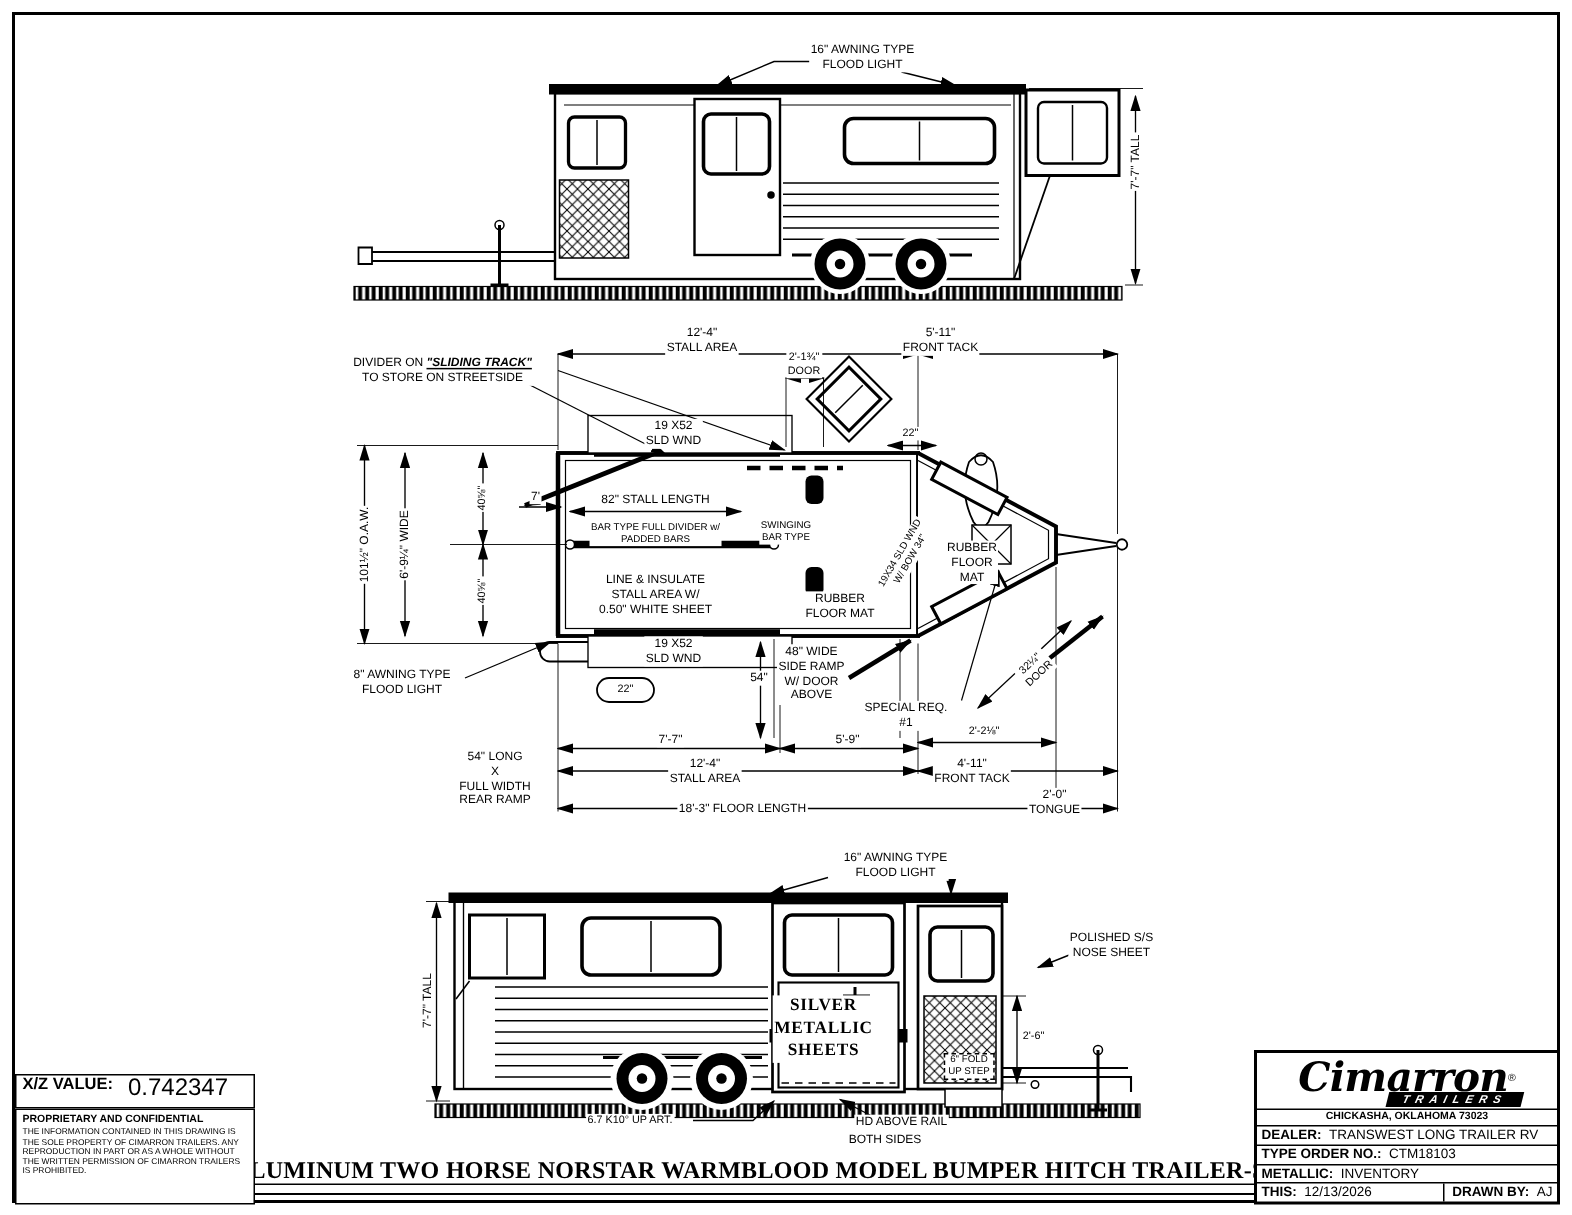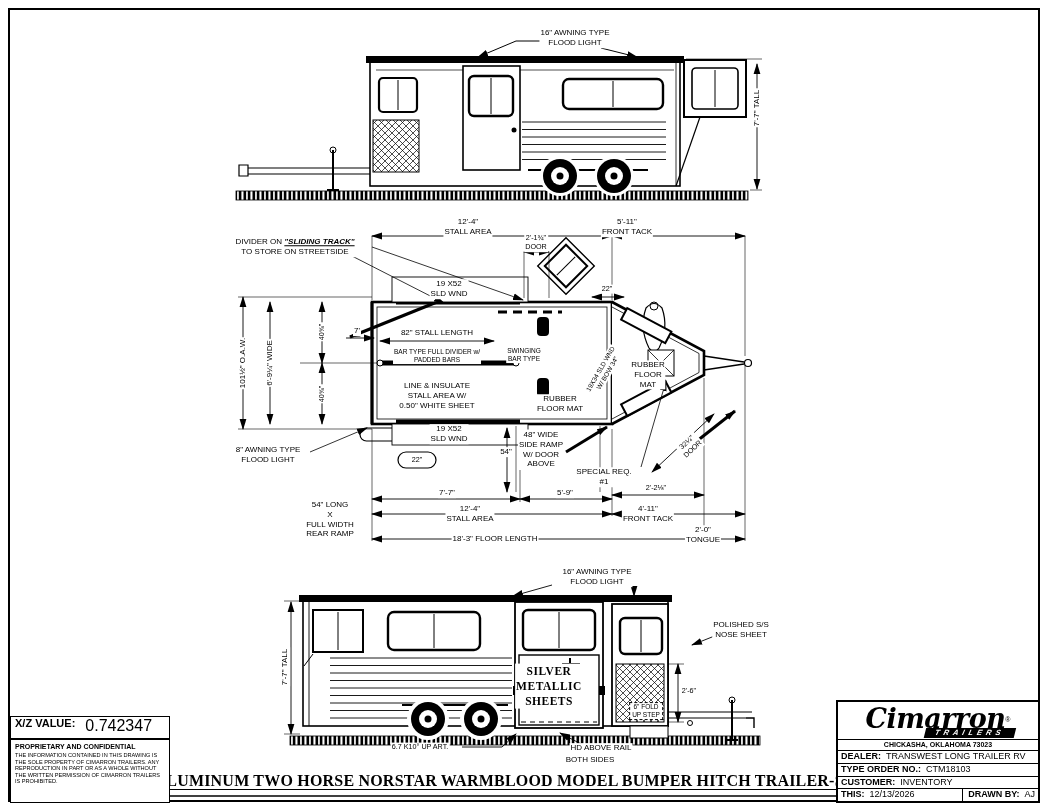--- a/index.html
+++ b/index.html
@@ -344,21 +344,21 @@
   <div class="tb-addr">CHICKASHA, OKLAHOMA 73023</div>
   <div class="tb-row">
     <span class="tb-l">DEALER:</span>
     <span class="tb-v">TRANSWEST LONG TRAILER RV</span>
   </div>
   <div class="tb-row">
     <span class="tb-l">TYPE ORDER NO.:</span>
     <span class="tb-v">CTM18103</span>
   </div>
   <div class="tb-row">
-    <span class="tb-l">CUSTOMER:</span>
+    <span class="tb-l">METALLIC:</span>
     <span class="tb-v">INVENTORY</span>
   </div>
   <div class="tb-row">
     <span class="tb-l">THIS:</span>
     <span class="tb-v">12/13/2026</span>
     <span class="tb-l tb-div">DRAWN BY:</span>
     <span class="tb-v">AJ</span>
   </div>
 </div>
 

